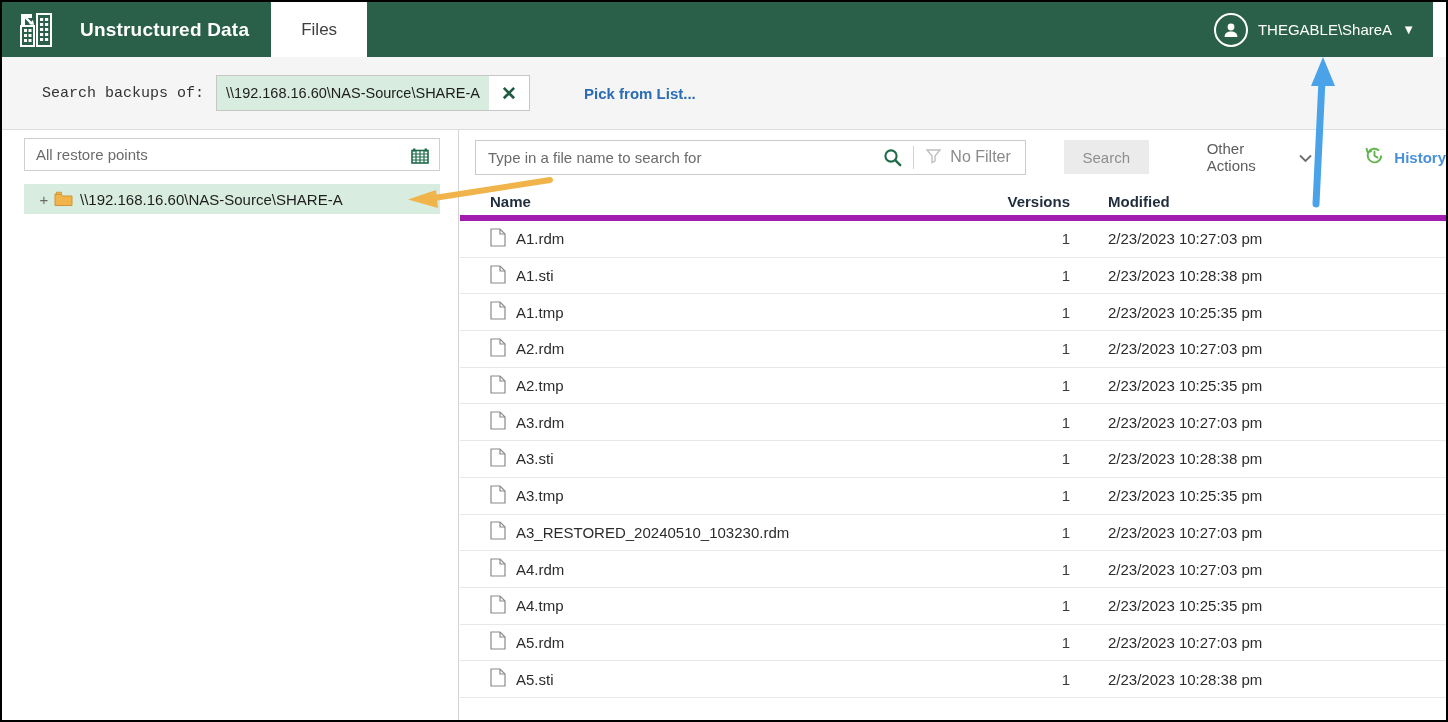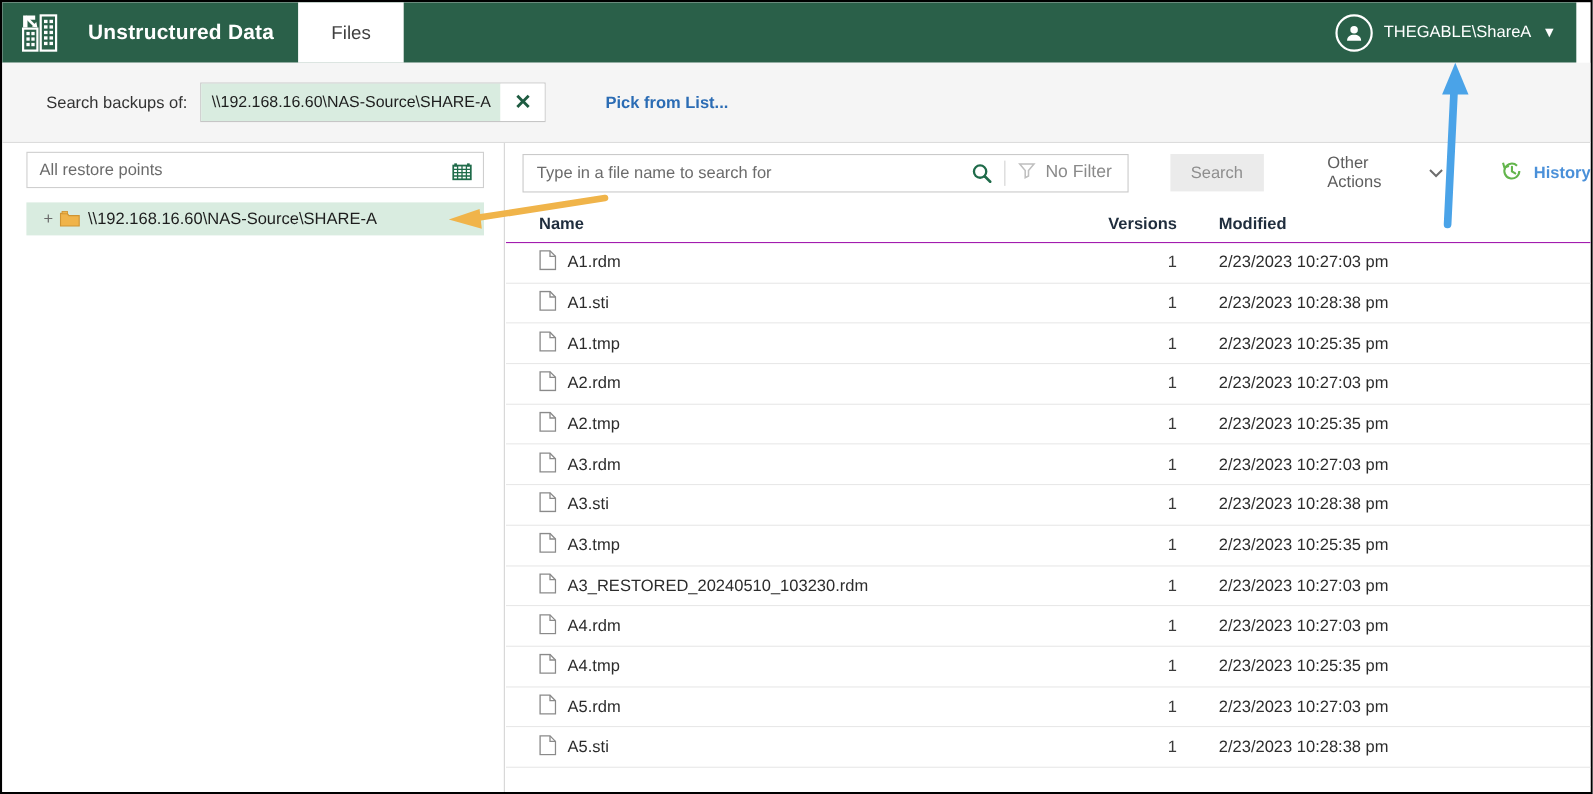--- a/index.html
+++ b/index.html
@@ -55,21 +55,21 @@
   
   .backupstrip {
     position: absolute; left: 0; top: 55px;
     width: 1444px; height: 73px;
     background: #f5f5f5;
     border-bottom: 1px solid #dcdcdc;
     display: flex; align-items: center;
   }
   .backup-label {
     font-size: 15px; color: #333333;
-    padding-left: 40px; padding-right: 12px;
+    padding-left: 40px; padding-right: 12px; font-family: Liberation Mono, monospace;
   }
   .path-box {
     display: flex; align-items: stretch;
     height: 36px;
     border: 1px solid #c6c6c6;
     background: #ffffff;
   }
   .path-value {
     background: #d9ece0;
     color: #1d1d1d; font-size: 14.5px;
@@ -155,21 +155,21 @@
     margin-left: 52px; display: flex; align-items: center; gap: 9px;
     font-size: 15px; color: #4a90d9; font-weight: 600;
   }
 
   
   .tablewrap { position: absolute; left: 0; top: 57px; width: 986px; }
   .thead {
     display: flex; align-items: center;
     height: 34px; padding-left: 30px;
     font-size: 15px; font-weight: 700; color: #1f2d3d;
-    border-bottom: 1px solid #a21caf;
+    border-bottom: 6px solid #a21caf;
   }
   .col-name { width: 505px; }
   .col-ver  { width: 75px; text-align: right; }
   .col-mod  { width: 260px; padding-left: 38px; }
   .trow {
     display: flex; align-items: center;
     height: 36.7px; padding-left: 30px;
     font-size: 15px; color: #2c2c2c;
     border-bottom: 1px solid #e8e8e8;
   }

